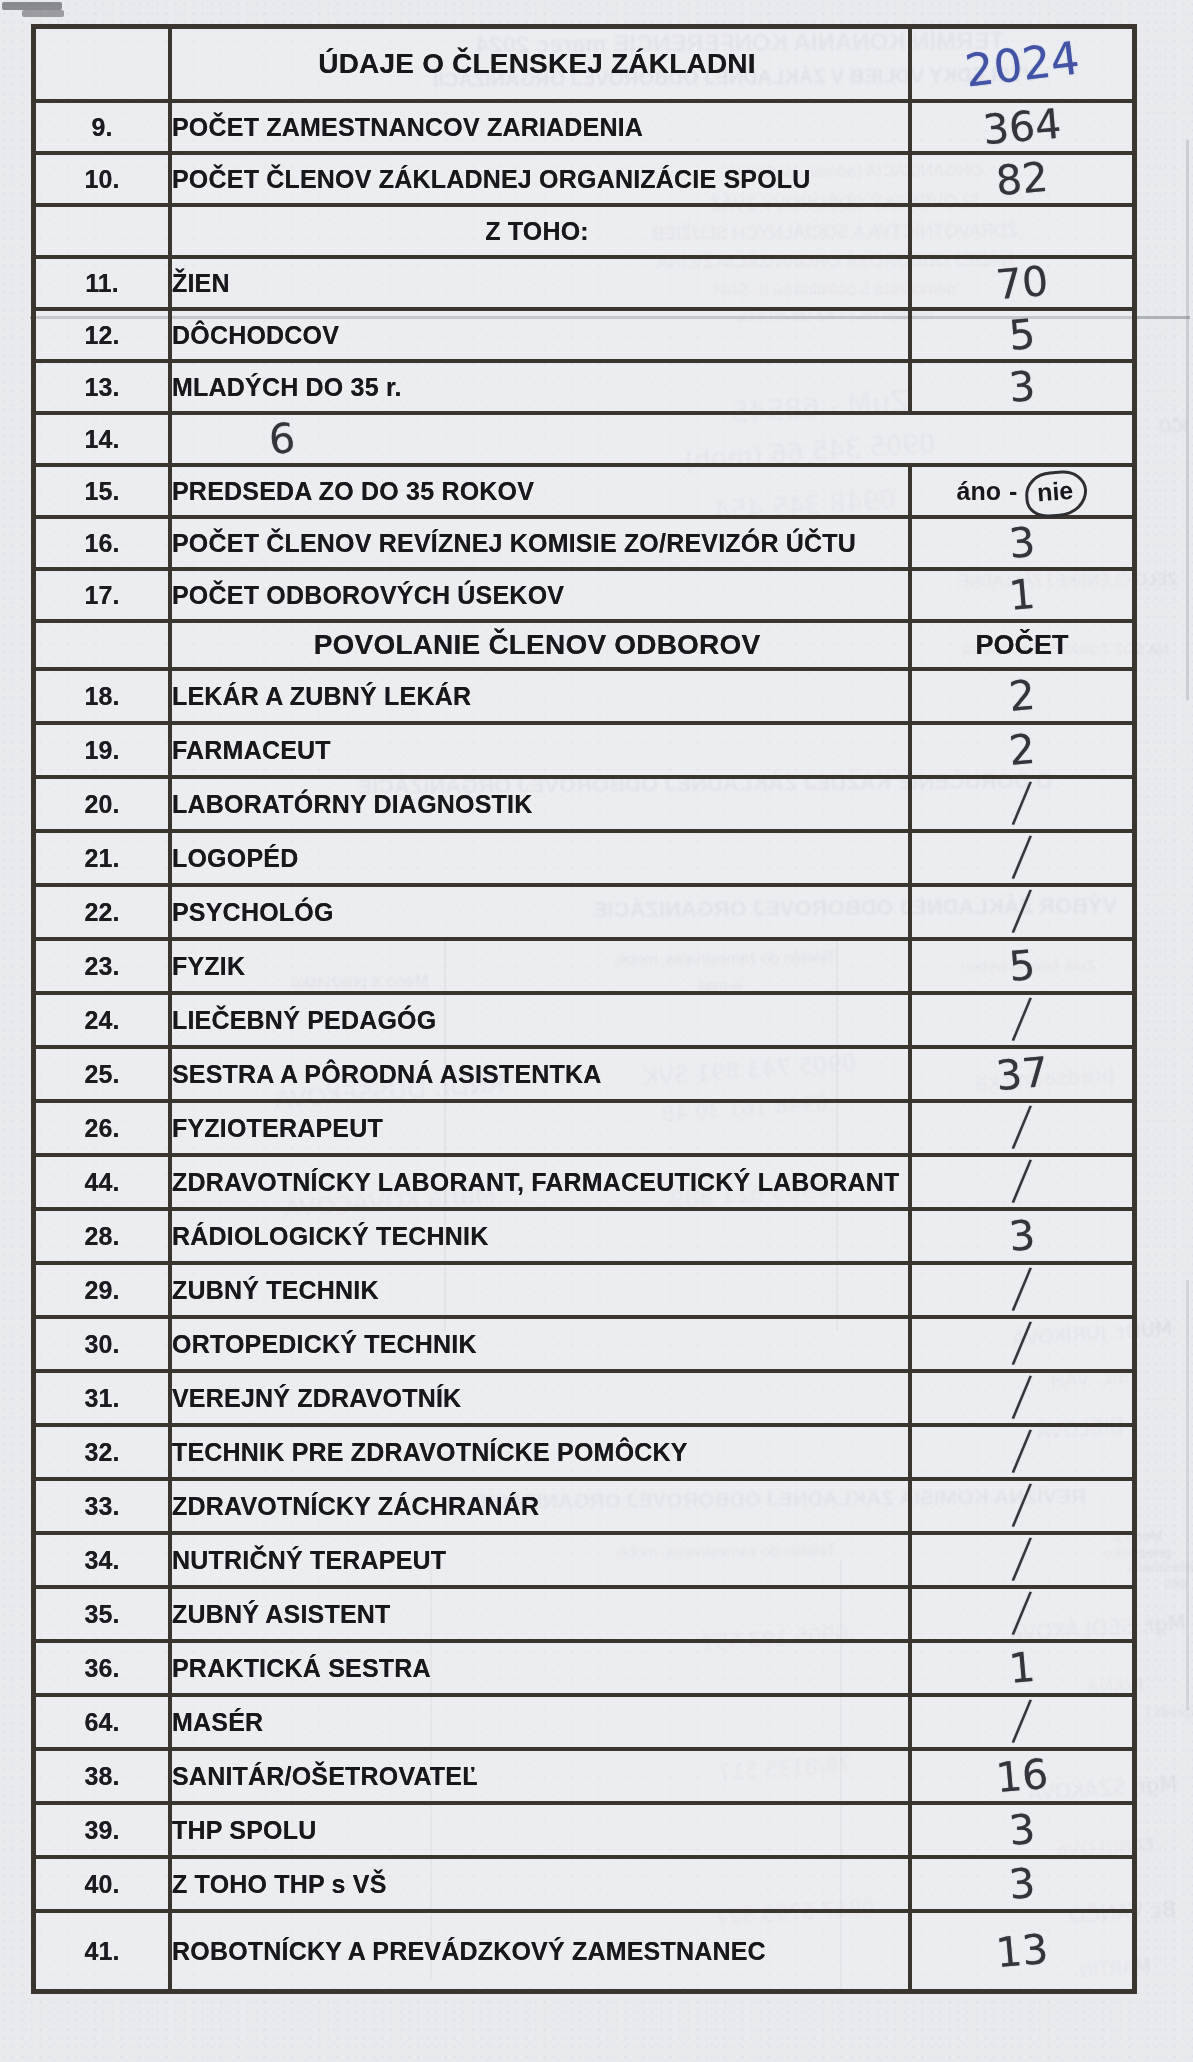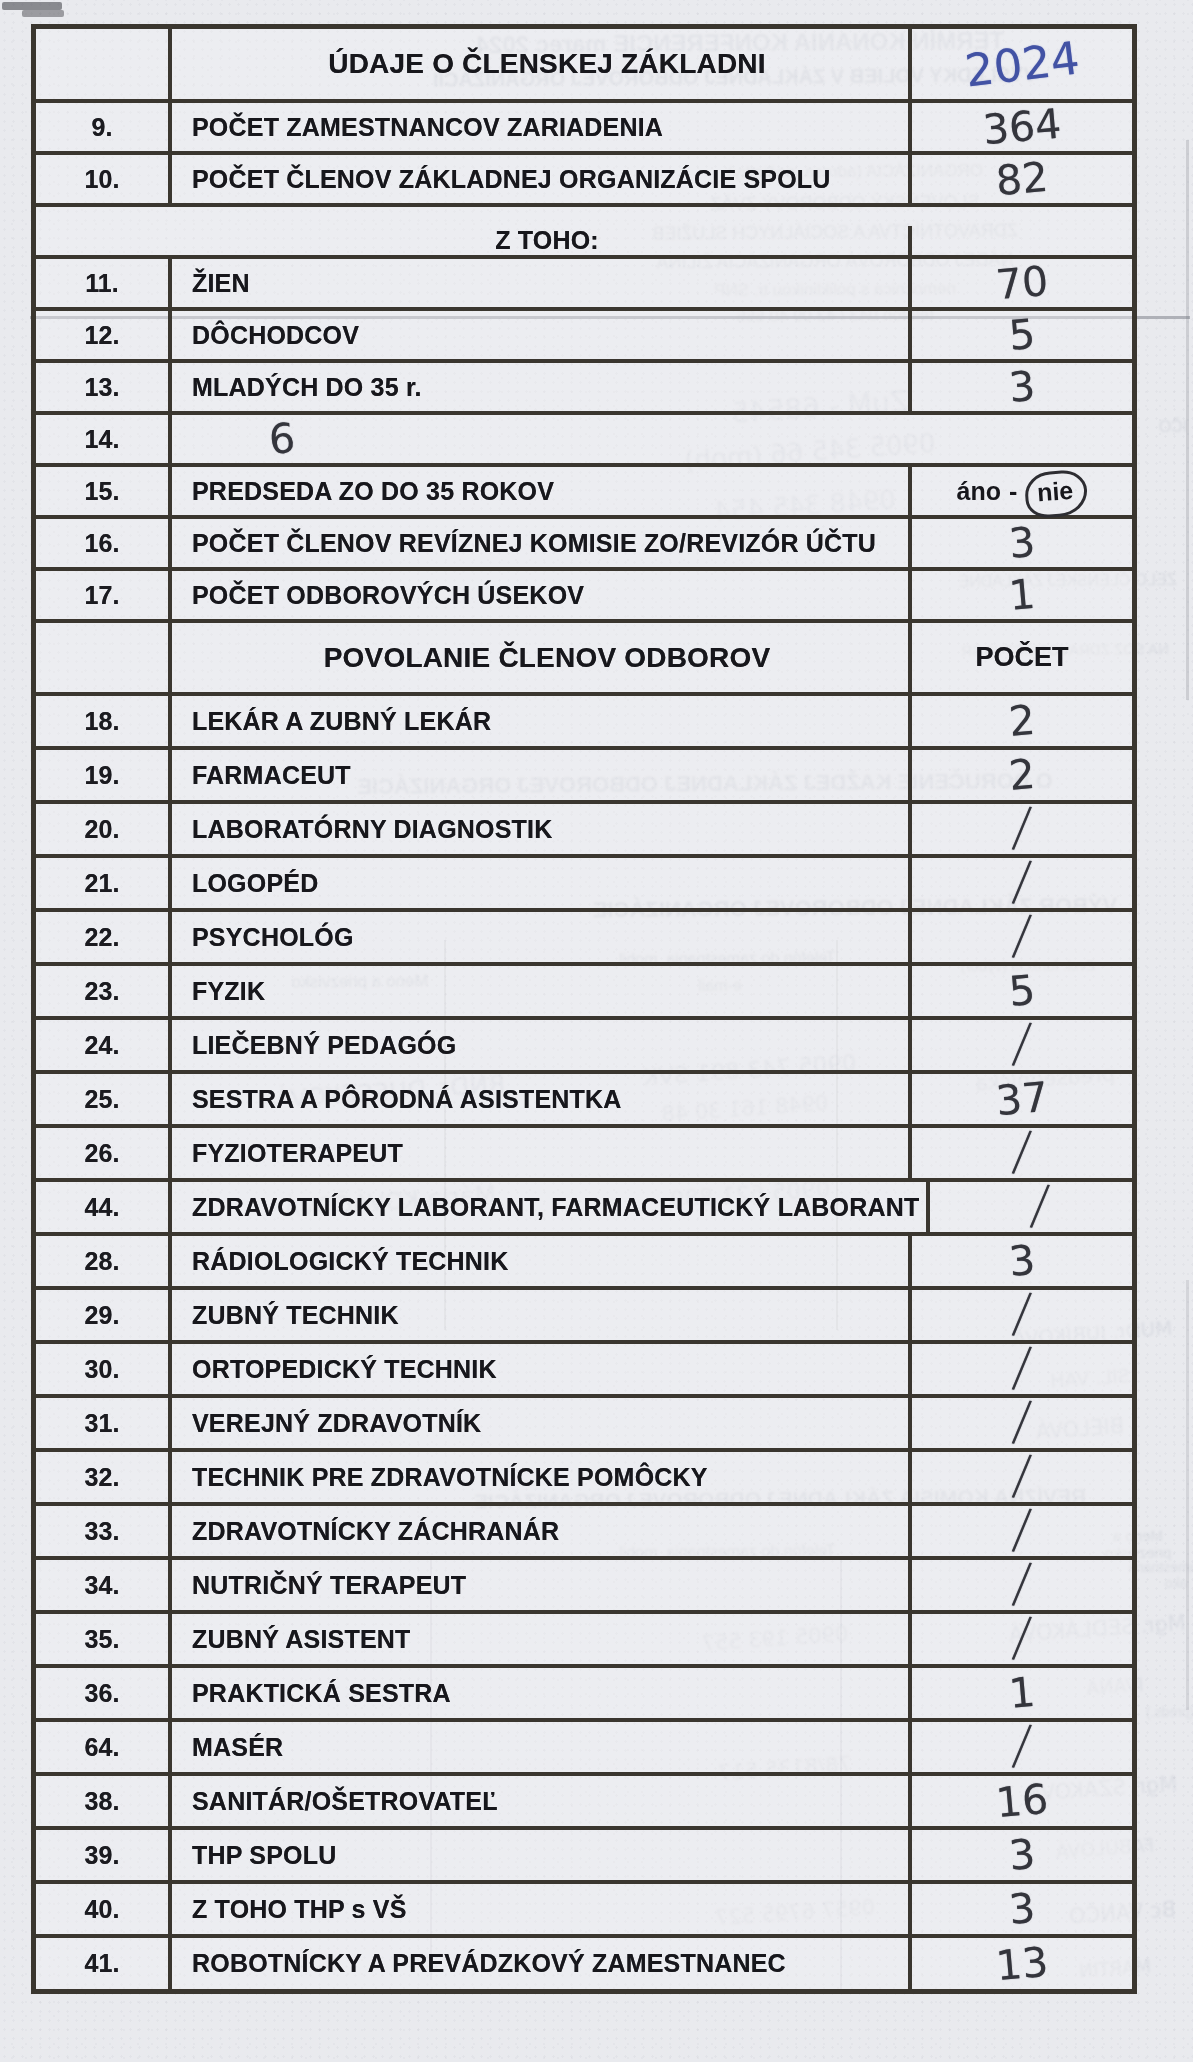--- a/index.html
+++ b/index.html
@@ -23,36 +23,36 @@
     position: absolute; left: 31px; top: 24px;
     width: 1106px; height: 1970px;
     border: 5px solid #3a362f;
     display: flex; flex-direction: column;
     background: rgba(243,244,247,.35);
   }
   .row { display: flex; border-bottom: 4px solid #3a362f; position: relative; }
   .row:last-child { border-bottom: none; flex: 1; }
   .r-head   { height: 74px; }
   .r-a      { height: 52px; }
-  .r-sub    { height: 52px; align-items: flex-end; }
-  .r-section{ height: 73px; }
+  .r-sub    { height: 52px; }
+  .r-section{ height: 48px; }
   .r-b      { height: 54px; }
 
   .c-num {
     width: 136px; flex: none;
     border-right: 4px solid #3a362f;
     display: flex; align-items: center; justify-content: center;
     font-size: 25px; font-weight: 700; color: #1b1b20;
     text-shadow: 0 0 .6px rgba(25,25,30,.75);
   }
   .c-label {
     flex: 1;
     border-right: 4px solid #3a362f;
     display: flex; align-items: center;
-    padding: 0 6px 0 20px;
+    padding: 0 6px 0 0;
     font-size: 25px; font-weight: 700; color: #17171c;
     letter-spacing: .2px;
     text-shadow: 0 0 .6px rgba(25,25,30,.75);
     white-space: nowrap;
   }
   .c-label.center { justify-content: center; }
   .c-val {
     width: 220px; flex: none;
     display: flex; align-items: center; justify-content: center;
     position: relative; overflow: visible;

